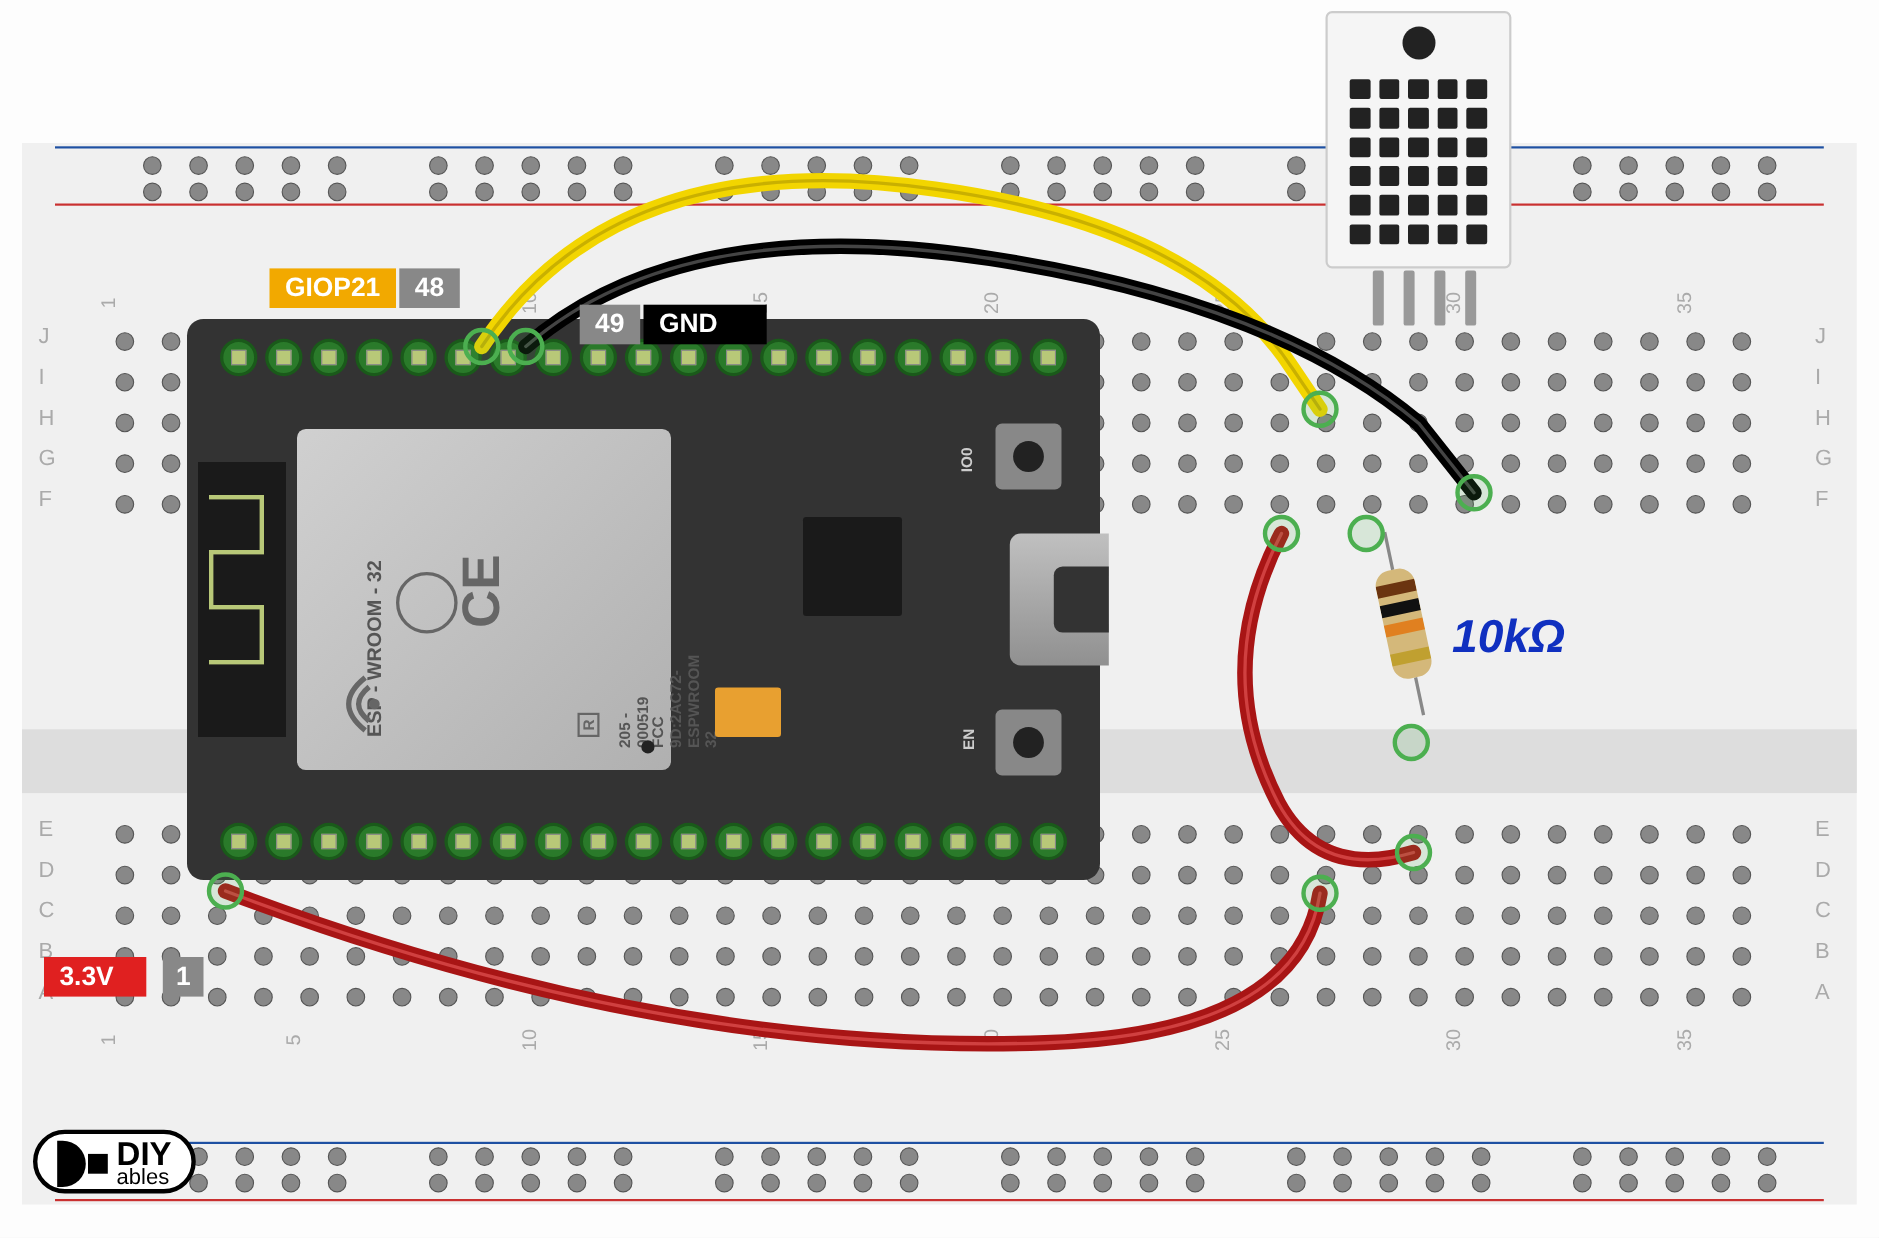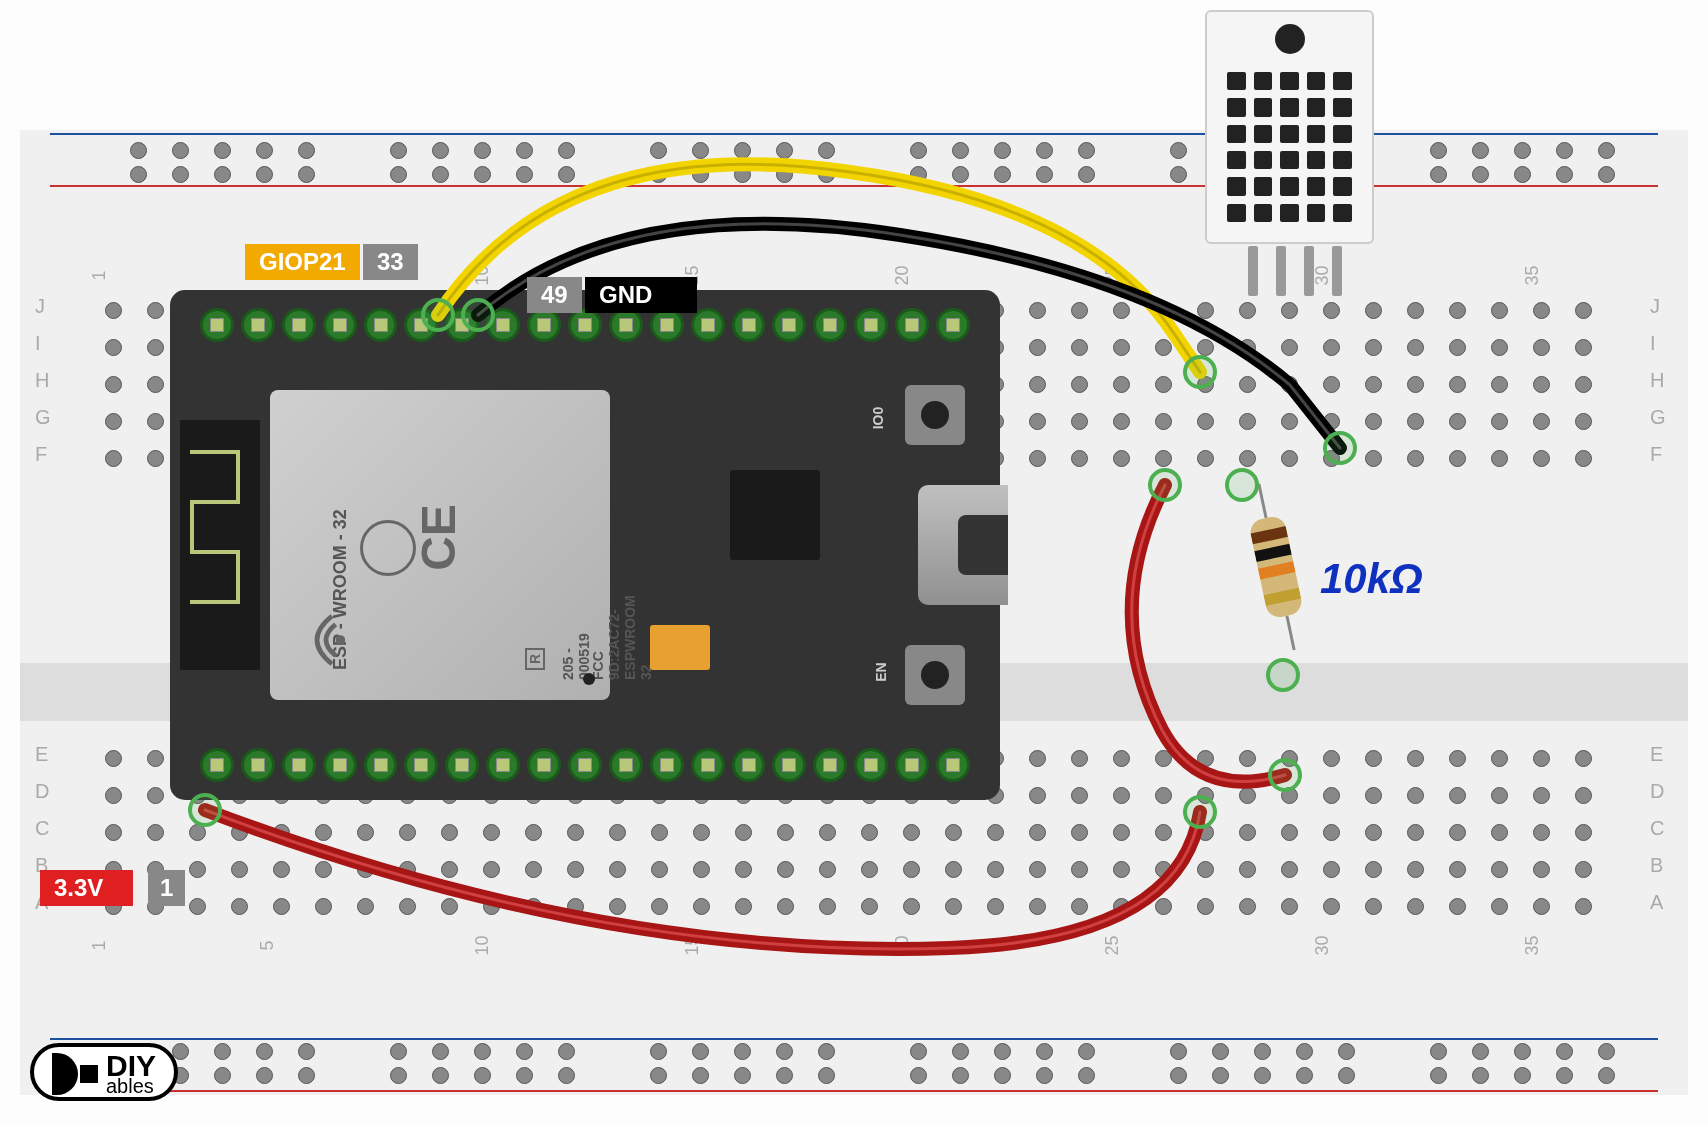--- a/index.html
+++ b/index.html
@@ -431,21 +431,21 @@
     font-size: 34px;
     font-style: italic;
   }
   .url-badge .p1 { color: #444; }
   .url-badge .p2 { color: #1ca9c9; font-weight: bold; }
   .url-badge .p3 { color: #444; }
   
   
   .diyables {
     position: absolute;
-    bottom: 24px;
+    bottom: 40px;
     left: 30px;
     border: 4px solid #000;
     border-radius: 40px;
     padding: 6px 18px 2px;
     display: flex;
     align-items: center;
     gap: 8px;
     background: #fff;
   }
   .diy-icon {
@@ -1213,21 +1213,21 @@
   <div class="tie-point" style="top:372px;left:1200px"></div>
   <div class="tie-point" style="top:448px;left:1340px"></div>
   <div class="tie-point" style="top:485px;left:1165px"></div>
   <div class="tie-point" style="top:485px;left:1242px"></div>
   <div class="tie-point" style="top:675px;left:1283px"></div>
   <div class="tie-point" style="top:775px;left:1285px"></div>
   <div class="tie-point" style="top:810px;left:205px"></div>
   <div class="tie-point" style="top:812px;left:1200px"></div>
 
   <div class="pin-label lbl-giop21">GIOP21</div>
-  <div class="pin-label lbl-33">33</div>
+  <div class="pin-label lbl-33">48</div>
   <div class="pin-label lbl-32">49</div>
   <div class="pin-label lbl-gnd">GND</div>
   <div class="pin-label lbl-3v3">3.3V</div>
   <div class="pin-label lbl-1">1</div>
 
 
   <div class="diyables">
     <div class="diy-icon">
       <div class="diy-semi"></div>
       <div class="diy-sq"></div>

